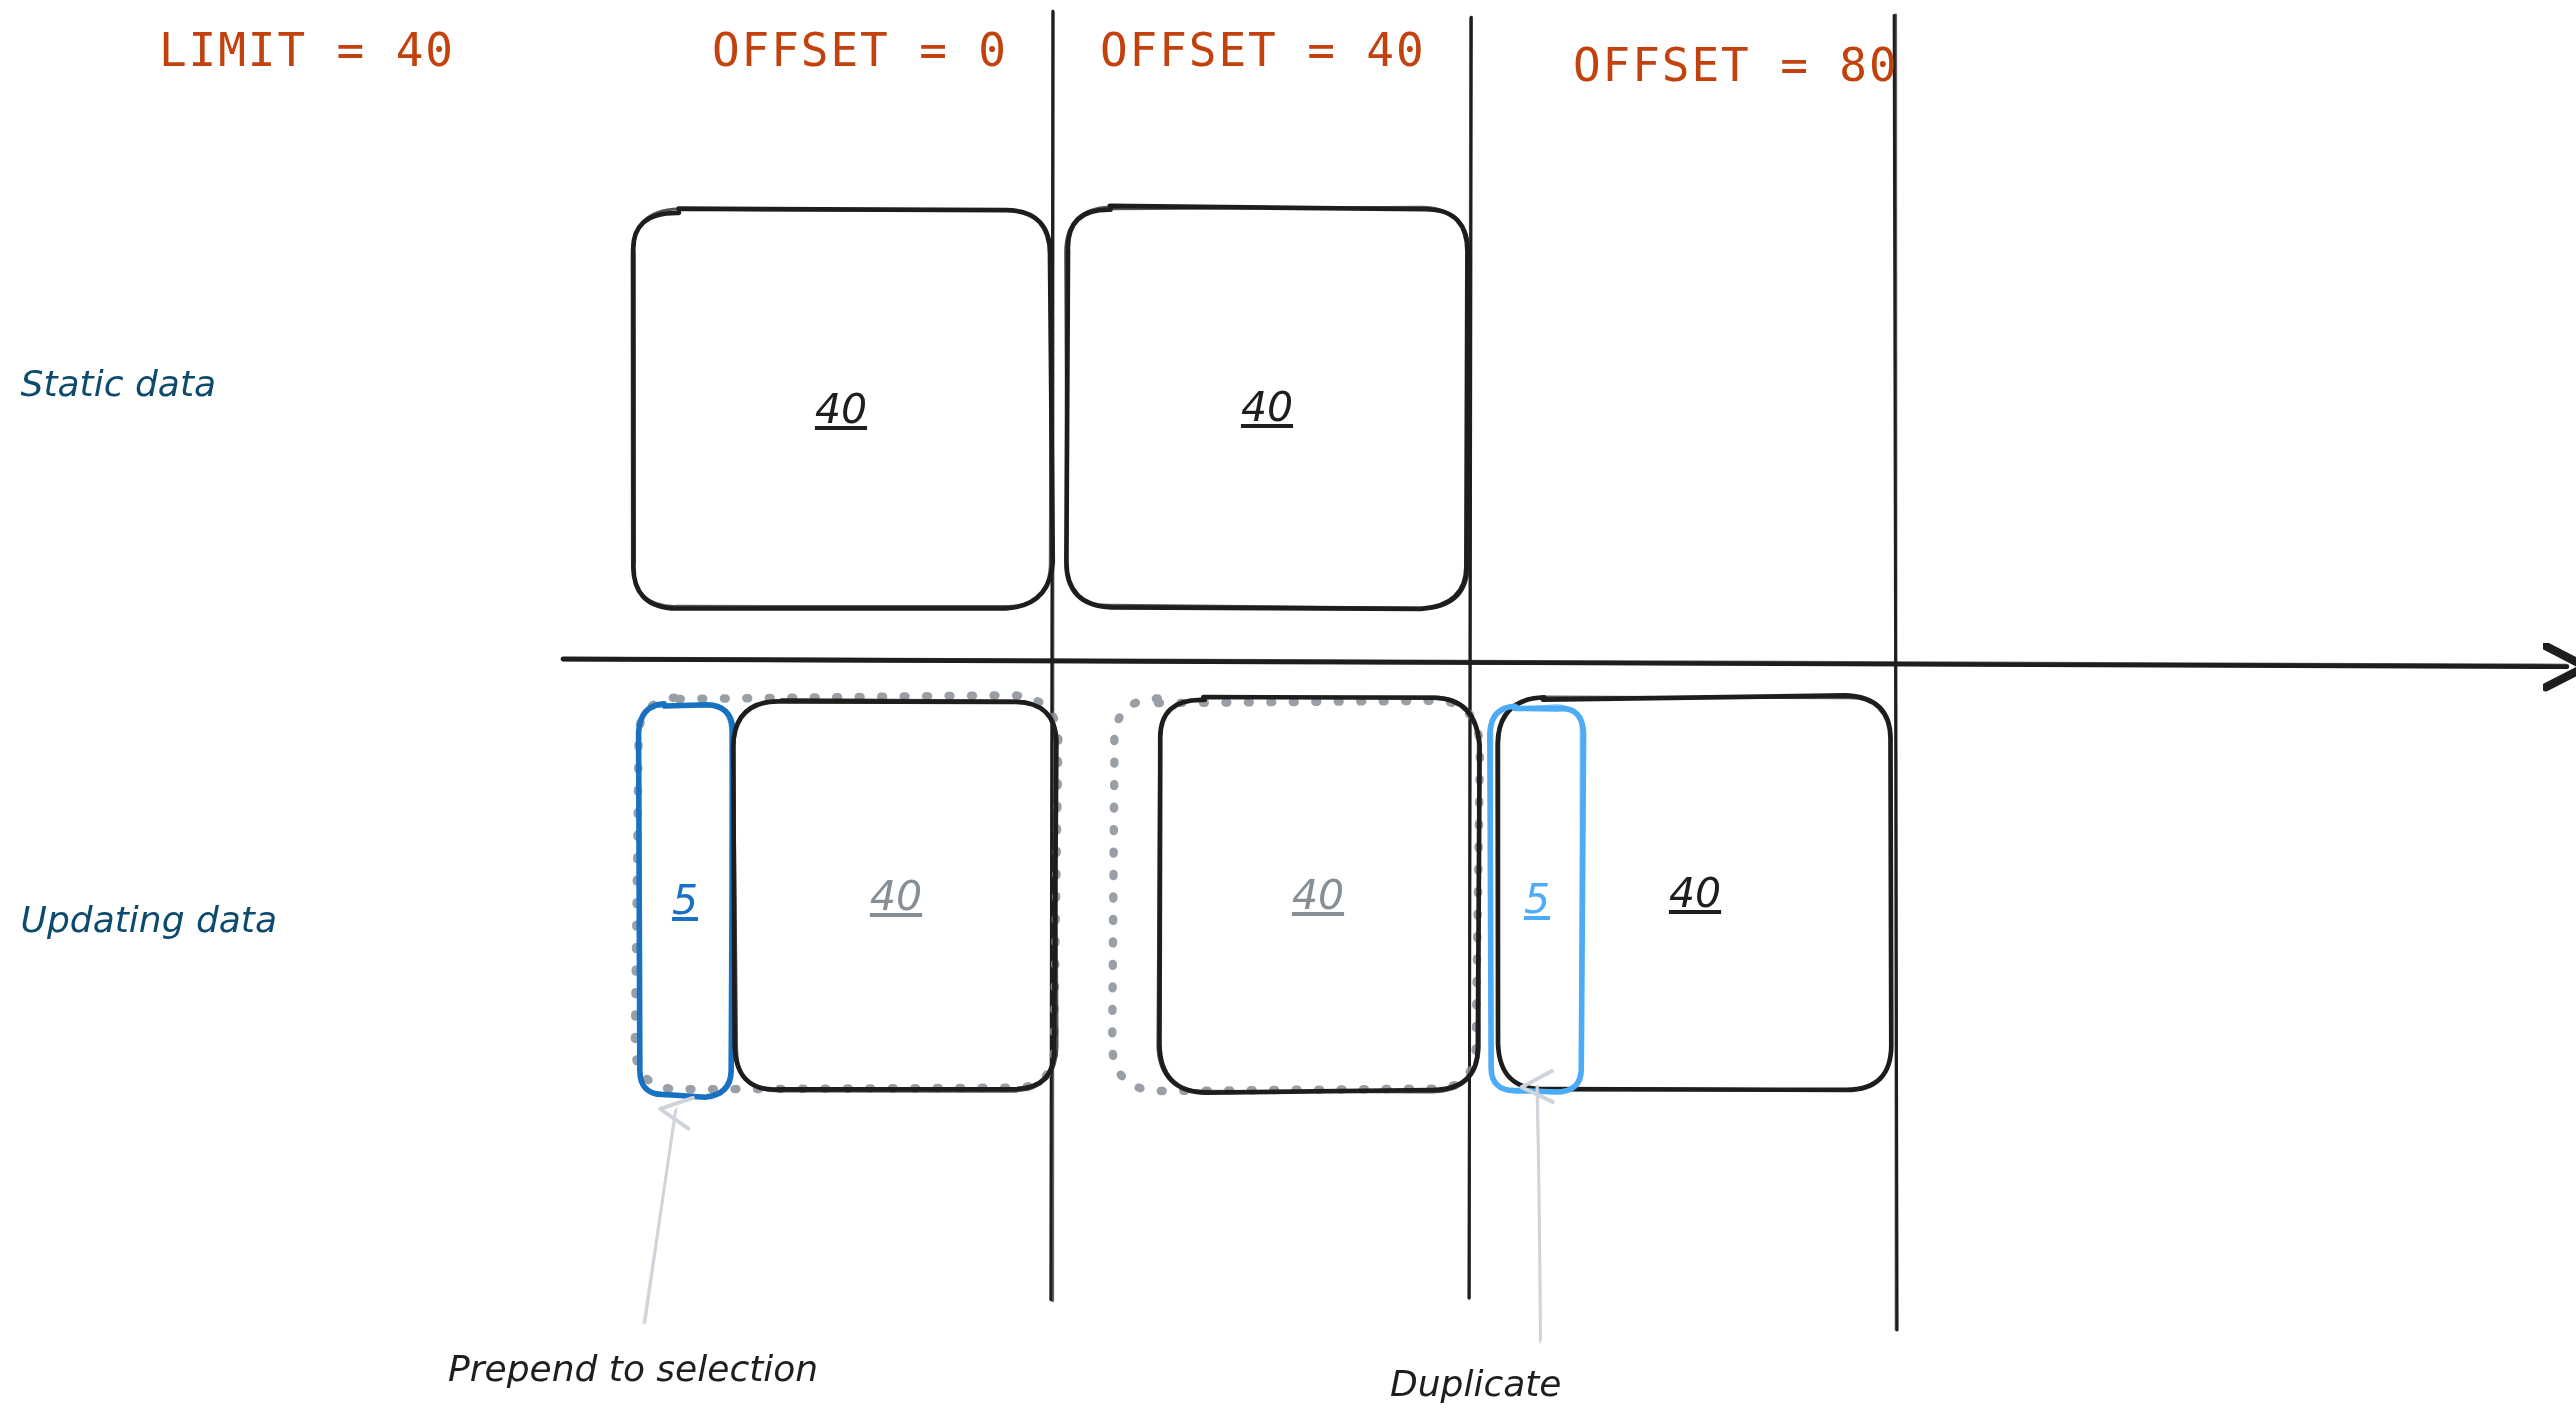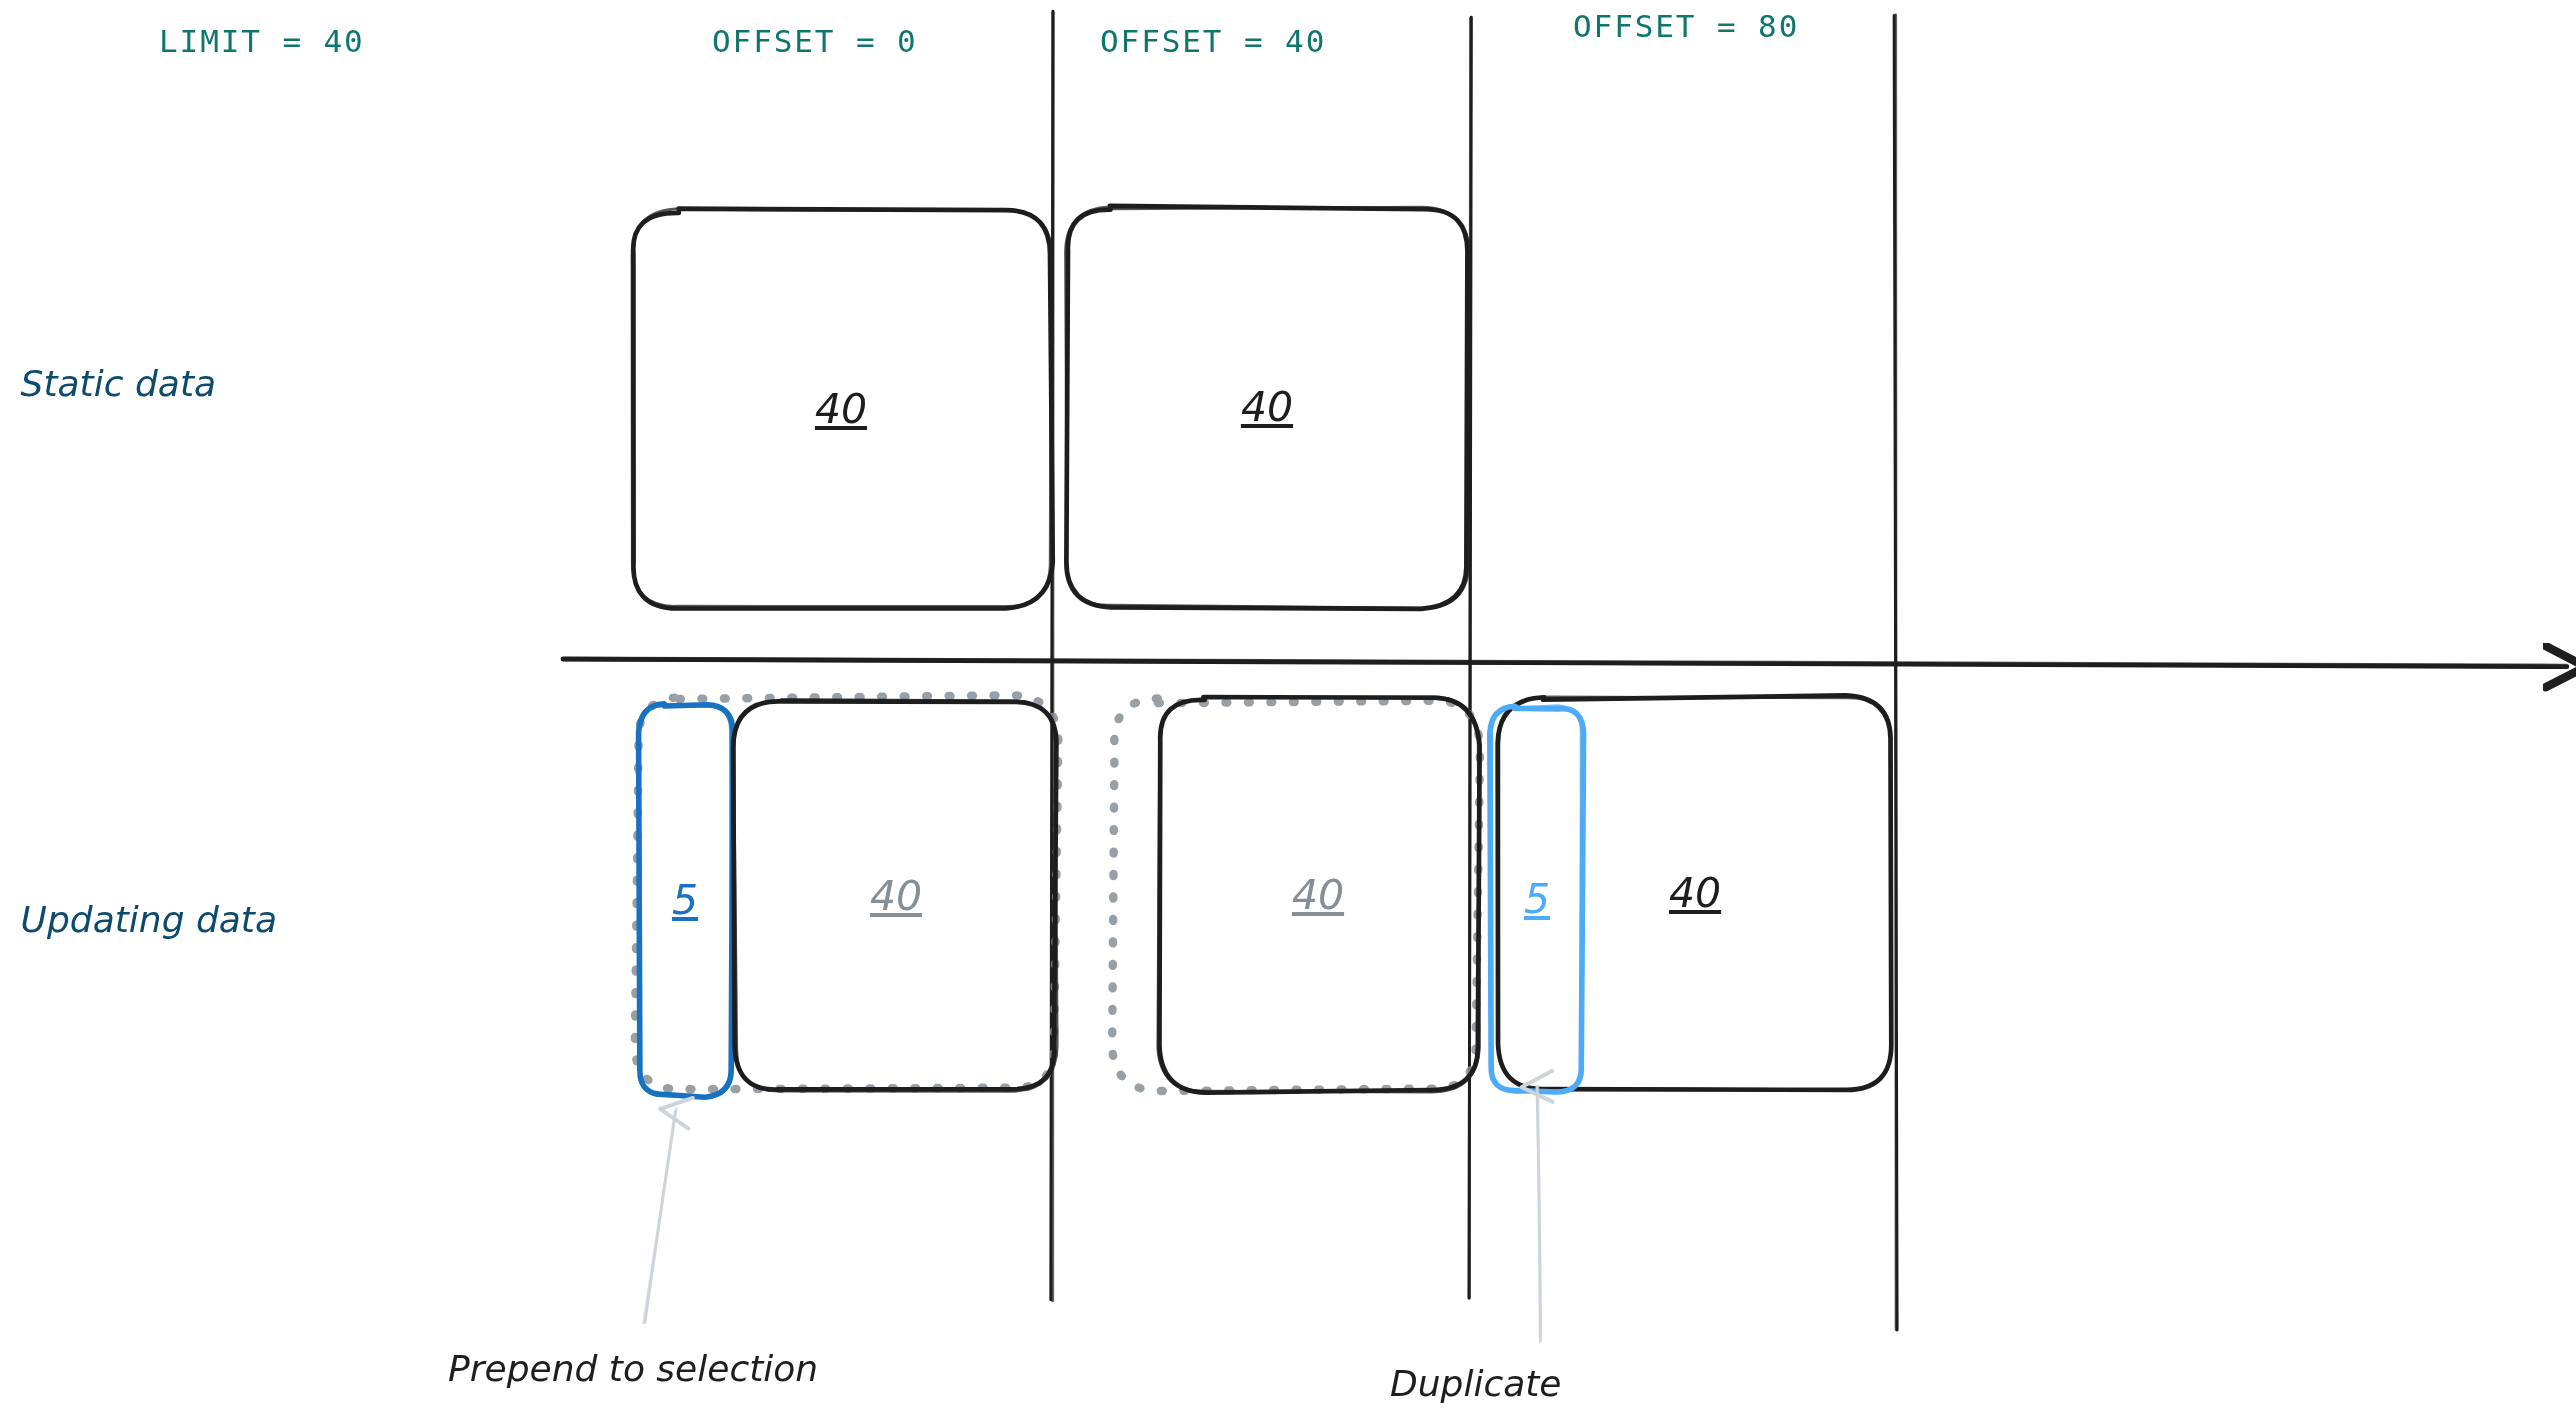--- a/index.html
+++ b/index.html
@@ -1,20 +1,20 @@
 <!DOCTYPE html>
 <html style="font-size:15px"><head>
 <meta charset="utf-8">
 <style>
   html,body{margin:0;padding:0;background:#ffffff;}
   body{width:2576px;height:1416px;overflow:hidden;
        font-family:"DejaVu Sans", sans-serif;}
   #stage{position:relative;width:2576px;height:1416px;background:#fff;}
   svg.layer{position:absolute;left:0;top:0;width:2576px;height:1416px;overflow:visible;}
-  .lbl-head{position:absolute;color:#0f766e;font-size:31px;letter-spacing:1.9px;
+  .lbl-head{position:absolute;color:#c2410c;font-size:46px;letter-spacing:1.9px;
             font-family:"DejaVu Sans Mono", monospace;white-space:nowrap;}
   .lbl-row{position:absolute;color:#0c4a6e;font-size:36px;white-space:nowrap;
            font-family:"DejaVu Sans", sans-serif;font-style:italic;}
   .lbl-ann{position:absolute;color:#1e1e1e;font-size:36px;white-space:nowrap;
            font-family:"DejaVu Sans", sans-serif;font-style:italic;}
   .boxnum{position:absolute;font-size:41px;white-space:nowrap;
           font-family:"DejaVu Sans", sans-serif;font-style:italic;
           transform:translate(-50%,-50%);text-decoration:underline;}
 </style>
 </head>
@@ -99,21 +99,21 @@
         <g>
           <path d="M 1645.1346821310626 1430.7819064498794 Q 1644.8318543447795 1296.8771709453674 1641.3123711355554 1160.5034133919996" fill="none" stroke="#ced4da" stroke-width="3" stroke-linecap="round" opacity="1" marker-end="url(#tip-gray)"></path>
           <path d="M 1644.8525184632524 1433.1132004630347 Q 1643.9921936044898 1295.3709960942022 1642.2085012924897 1159.724190950917" fill="none" stroke="#ced4da" stroke-width="3" stroke-linecap="round" opacity="0.7"></path>
         </g>
       </g>
   </svg>
 
   <div class="lbl-head" style="left:159px;top:22.5px;">LIMIT = 40</div>
   <div class="lbl-head" style="left:712px;top:22.5px;text-align:right;">OFFSET = 0</div>
   <div class="lbl-head" style="left:1100px;top:22.5px;">OFFSET = 40</div>
-  <div class="lbl-head" style="left:1573px;top:8px;">OFFSET = 80</div>
+  <div class="lbl-head" style="left:1573px;top:38px;">OFFSET = 80</div>
 
   <div class="lbl-row" style="left:20.6px;top:363px;">Static data</div>
   <div class="lbl-row" style="left:20.6px;top:899px;">Updating data</div>
 
   <div class="lbl-ann" style="left:448px;top:1348px;">Prepend to selection</div>
   <div class="lbl-ann" style="left:1390px;top:1363px;font-style:italic;">Duplicate</div>
 
   <div id="numbers">
       <div class="boxnum" style="left: 841px; top: 409px; color: rgb(30, 30, 30);">40</div>
       <div class="boxnum" style="left: 1267px; top: 407px; color: rgb(30, 30, 30);">40</div>

